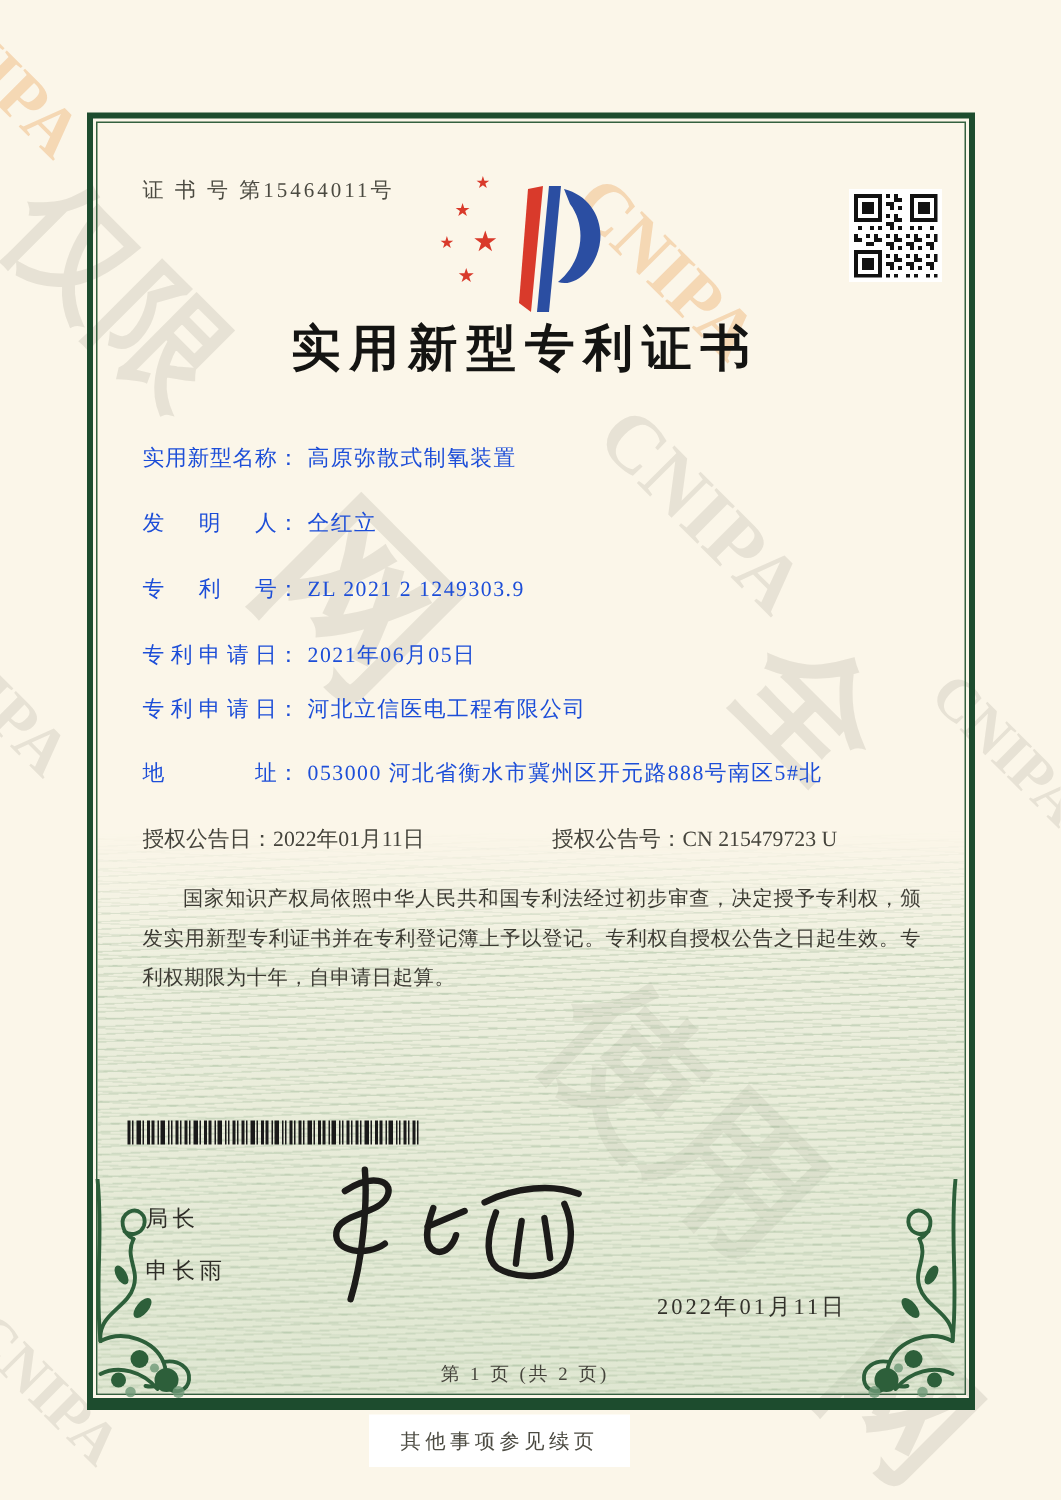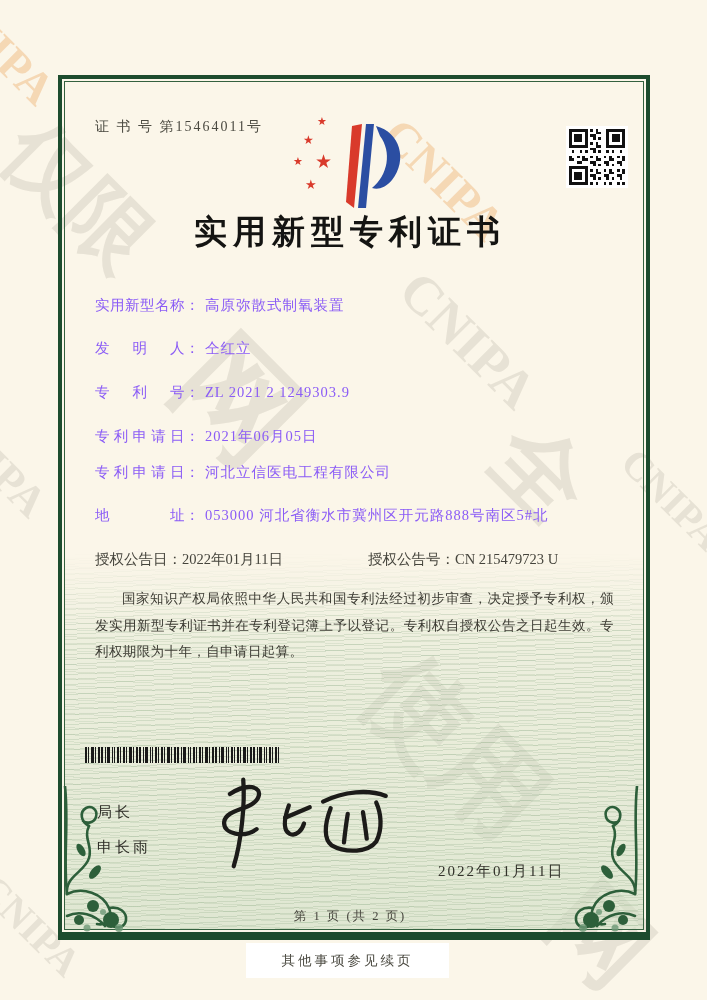--- a/index.html
+++ b/index.html
@@ -36,38 +36,38 @@
   
   .content{position:absolute;inset:0;z-index:4;}
   .certno{position:absolute;left:95px;top:118px;font-size:14px;letter-spacing:2px;color:#4b4a41;}
   .logo{position:absolute;left:293px;top:120px;width:115px;height:92px;}
   .logo .star{position:absolute;color:#d93a2b;line-height:1;font-family:"DejaVu Sans",sans-serif;}
   .qr{position:absolute;left:566px;top:126px;width:62px;height:62px;background:#fff;padding:3px;box-sizing:border-box;}
   .title{
     position:absolute;left:58px;top:210px;width:584px;text-align:center;
     font-size:33px;font-weight:bold;letter-spacing:6px;color:#141412;
   }
-  .field-row{position:absolute;left:95px;width:520px;font-size:14.5px;color:#8b5cf6;letter-spacing:0.5px;white-space:nowrap;}
+  .field-row{position:absolute;left:95px;width:520px;font-size:14.5px;color:#1d4ed8;letter-spacing:0.5px;white-space:nowrap;}
   .flabel{display:inline-block;width:90px;text-align:justify;text-align-last:justify;}
   .fcolon{display:inline-block;}
   .fvalue{display:inline-block;margin-left:5px;letter-spacing:1px;}
   .grant-row{position:absolute;left:0;top:550px;width:707px;font-size:14.5px;color:#45443c;}
   .grant-a{position:absolute;left:95px;white-space:nowrap;}
   .grant-b{position:absolute;left:368px;white-space:nowrap;}
   .paras{position:absolute;left:95px;top:586px;width:519px;font-size:13.5px;line-height:26.5px;
          text-align:justify;color:#3c3b33;letter-spacing:0.4px;}
   .paras p{margin:0;text-indent:2em;}
   .barcode{position:absolute;left:85px;top:747px;width:198px;height:16px;}
   .barcode span{display:inline-block;height:16px;vertical-align:top;background:#191919;}
   .signer-title{position:absolute;left:97px;top:803px;font-size:15px;letter-spacing:3px;color:#2e2d27;}
   .signer-name{position:absolute;left:97px;top:838px;font-size:15px;letter-spacing:3px;color:#2e2d27;}
   .signature{position:absolute;left:205px;top:775px;width:200px;height:95px;}
   .issue-date{position:absolute;left:438px;top:862px;font-size:15px;letter-spacing:2px;color:#33322b;}
   .pageinfo{position:absolute;left:58px;top:908px;width:584px;text-align:center;font-size:12.5px;letter-spacing:2px;color:#45443c;}
-  .footer-strip{position:absolute;left:246px;top:943px;width:203px;height:35px;background:#ffffff;z-index:4;}
+  .footer-strip{position:absolute;left:246px;top:943px;width:174px;height:35px;background:#ffffff;z-index:4;}
   .footer-note{width:100%;text-align:center;line-height:35px;font-size:13.5px;letter-spacing:3px;color:#4b4a41;}
   .ornament{position:absolute;z-index:5;width:115px;height:150px;}
   .orn-left{left:59px;top:786px;}
   .orn-right{left:528px;top:786px;transform:scaleX(-1);}
 </style>
 </head>
 <body>
 
 <div id="watermarks">
     <span class="wm orange" style="left: -38px; top: -20px; font-size: 46px;">CNIPA</span>

